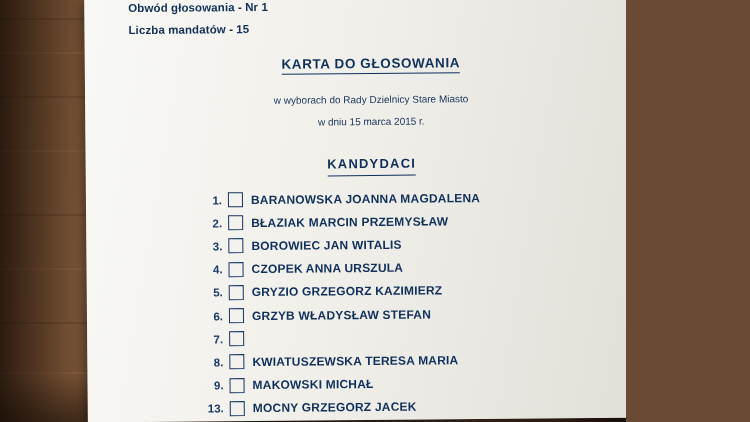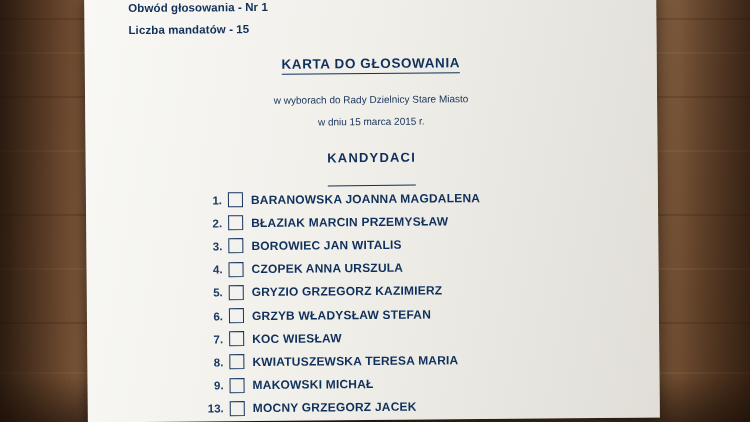--- a/index.html
+++ b/index.html
@@ -8,21 +8,21 @@
   }
   body {
     width: 750px;
     height: 422px;
     overflow: hidden;
     background: #6b4a33;
     font-family: "Liberation Sans", sans-serif;
   }
   .scene {
     position: relative;
-    width: 750px;
+    width: 626px;
     height: 422px;
     background: linear-gradient(100deg, #6d4a30 0%, #7a5538 18%, #6a4527 34%, #5d3c22 48%, #6e4c31 62%, #7d5a3c 80%, #5e3d24 100%);
     overflow: hidden;
   }
   
   .grain {
     position: absolute;
     left: 0;
     width: 100%;
     height: 2px;
@@ -124,21 +124,22 @@
     width: 100%;
     text-align: center;
     font-size: 13px;
     font-weight: bold;
     letter-spacing: 1.2px;
     color: #10305c;
   }
   .section-title .underline {
     display: inline-block;
     border-bottom: 1.4px solid #10305c;
-    padding-bottom: 20px;
+    padding-bottom: 4px;
+    margin-top: 6px;
   }
 
   .cand-list {
     position: absolute;
     left: 110px;
     top: 195px;
     width: 440px;
   }
   .cand-row {
     display: flex;
@@ -239,21 +240,20 @@
 
         <div class="cand-row">
           <span class="cand-num">6.</span>
           <span class="cand-box"></span>
           <span class="cand-name">GRZYB WŁADYSŁAW STEFAN</span>
         </div>
 
         <div class="cand-row">
           <span class="cand-num">7.</span>
           <span class="cand-box"></span>
-          <span class="cand-name">KOC WIESŁAW</span>
         </div>
 
         <div class="cand-row">
           <span class="cand-num">8.</span>
           <span class="cand-box"></span>
           <span class="cand-name">KWIATUSZEWSKA TERESA MARIA</span>
         </div>
 
         <div class="cand-row">
           <span class="cand-num">9.</span>

